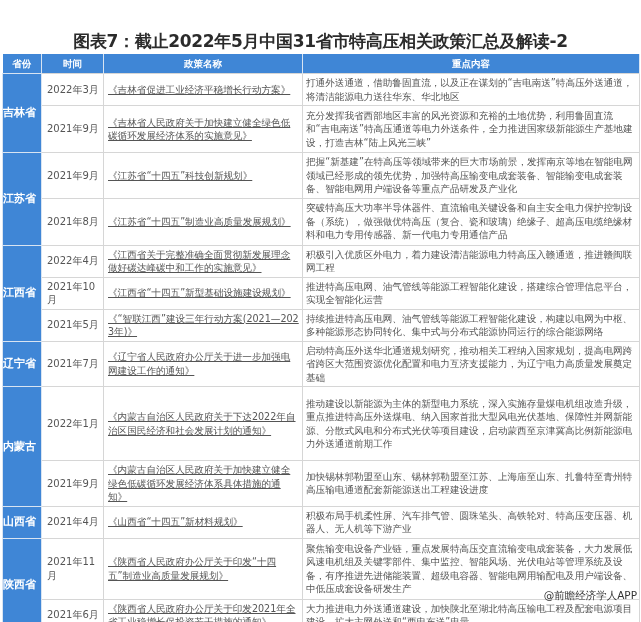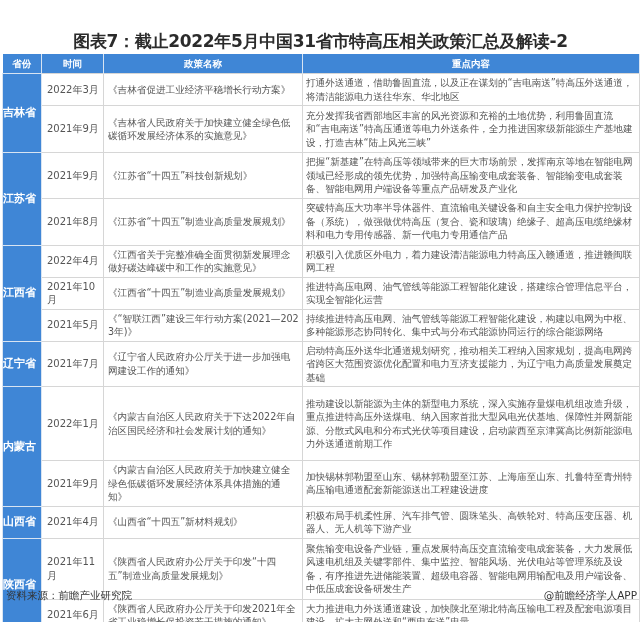--- a/index.html
+++ b/index.html
@@ -9,21 +9,21 @@
            font-size: 17px; font-weight: bold; color: #2b2b2b; letter-spacing: -0.3px; margin-top: 20px; }
   table.policy { position: absolute; top: 54px; left: 2px; width: 637px; border-collapse: collapse;
                  table-layout: fixed; font-size: 9.6px; line-height: 13.5px; }
   table.policy th { background: #3f86d6; color: #ffffff; font-weight: bold; height: 19px;
                     font-size: 9.5px; border-right: 1px solid #d8e4f2; padding: 0; text-align: center; }
   table.policy td { border: 1px solid #d6d6d6; padding: 2px 3px; vertical-align: middle;
                     color: #555; word-break: break-all; }
   table.policy td.prov { background: #3f86d6; color: #fff; font-weight: bold; text-align: left;
                          font-size: 11px; border-color: #d8e4f2; padding: 0; }
   table.policy td.time { text-align: left; padding-left: 5px; font-size: 10px; }
-  table.policy td.name { padding-left: 4px; }
+  table.policy td.name { padding-left: 4px; text-decoration: underline; }
   table.policy td.content { padding-left: 3px; margin-top: 48px; }
   .footer { position: absolute; top: 589px; left: 0; width: 641px; height: 20px; font-size: 10.5px; color: #333; }
   .footer .src { position: absolute; left: 6px; }
   .footer .brand { position: absolute; right: 4px; }
 </style>
 </head>
 <body>
 
 <div class="title">图表7：截止2022年5月中国31省市特高压相关政策汇总及解读-2</div>
 
@@ -69,21 +69,21 @@
     </tr>
 
     <tr style="height:29px">
       <td class="prov" rowspan="3">江西省</td>
       <td class="time">2022年4月</td>
       <td class="name">《江西省关于完整准确全面贯彻新发展理念做好碳达峰碳中和工作的实施意见》</td>
       <td class="content">积极引入优质区外电力，着力建设清洁能源电力特高压入赣通道，推进赣闽联网工程</td>
     </tr>
     <tr style="height:29px">
       <td class="time">2021年10月</td>
-      <td class="name">《江西省“十四五”制造业高质量发展规划》</td>
+      <td class="name">《江西省“十四五”新型基础设施建设规划》</td>
       <td class="content">推进特高压电网、油气管线等能源工程智能化建设，搭建综合管理信息平台，实现全智能化运营</td>
     </tr>
     <tr style="height:32px">
       <td class="time">2021年5月</td>
       <td class="name">《“智联江西”建设三年行动方案(2021—2023年)》</td>
       <td class="content">持续推进特高压电网、油气管线等能源工程智能化建设，构建以电网为中枢、多种能源形态协同转化、集中式与分布式能源协同运行的综合能源网络</td>
     </tr>
 
     <tr style="height:37px">
       <td class="prov">辽宁省</td>
@@ -119,15 +119,14 @@
     </tr>
     <tr style="height:32px">
       <td class="time">2021年6月</td>
       <td class="name">《陕西省人民政府办公厅关于印发2021年全省工业稳增长促投资若干措施的通知》</td>
       <td class="content">大力推进电力外送通道建设，加快陕北至湖北特高压输电工程及配套电源项目建设，扩大主网外送和“西电东送”电量</td>
     </tr>
   </tbody>
 </table>
 
 <div class="footer">
-  <span class="src">资料来源：前瞻产业研究院</span>
   <span class="brand">@前瞻经济学人APP</span>
 </div>
 
 </body></html>

